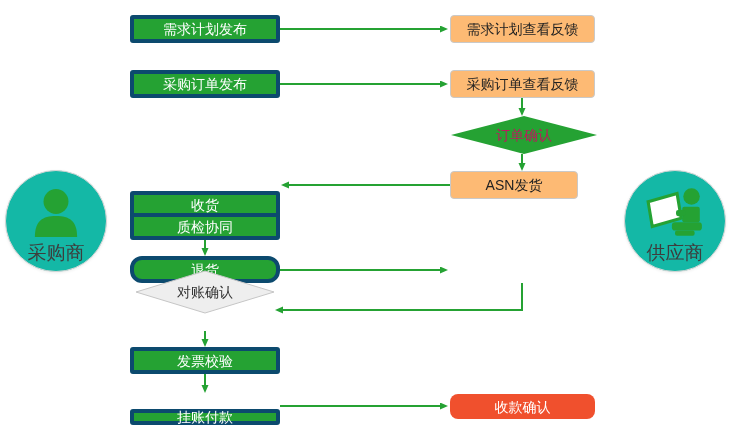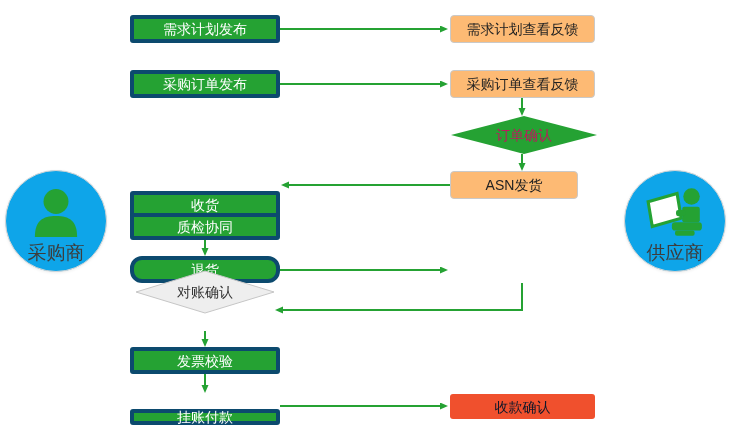--- a/index.html
+++ b/index.html
@@ -4,32 +4,32 @@
 <style>
   html,body{margin:0;padding:0;background:#ffffff;}
   body{font-family:"Liberation Sans","DejaVu Sans",sans-serif;}
   .stage{position:relative;width:731px;height:436px;background:#ffffff;overflow:hidden;}
 
   
   .node{position:absolute;display:flex;align-items:center;justify-content:center;
         font-size:14px;line-height:1;box-sizing:border-box;white-space:nowrap;}
   .green-box{background:#25a233;color:#ffffff;border-radius:3px;border:4px solid #0c4a6e;}
   .white-box{background:#fdba74;color:#222222;border:1px solid #c9c9c9;border-radius:4px;}
-  .red-box{background:#f0502d;color:#0f172a;border-radius:3px;text-align:center;}
+  .red-box{background:#f0502d;color:#ffffff;border-radius:8px;text-align:center;}
 
   .diamond{position:absolute;}
   .diamond svg{position:absolute;left:0;top:0;display:block;}
   .diamond .dlabel{position:absolute;inset:0;display:flex;align-items:center;justify-content:center;
         font-size:14px;line-height:1;white-space:nowrap;}
   .diamond-green .dlabel{color:#be185d;}
   .diamond-gray .dlabel{color:#333333;}
 
   
   .actor{position:absolute;width:102px;height:102px;border-radius:50%;
-         background:#0ea5e9;border:1px solid #d6d6d6;box-shadow:0 1px 3px rgba(0,0,0,.07);
+         background:#14b8a6;border:1px solid #d6d6d6;box-shadow:0 1px 3px rgba(0,0,0,.07);
          display:flex;flex-direction:column;align-items:center;justify-content:flex-end;
          box-sizing:border-box;padding-bottom:9px;}
   .actor .alabel{font-size:19px;color:#3d3d3d;line-height:1;margin-top:2px;}
   .actor .aicon{flex:0 0 auto;}
 
   .arrow-layer{position:absolute;left:0;top:0;pointer-events:none;}
 </style>
 </head>
 <body>
 

